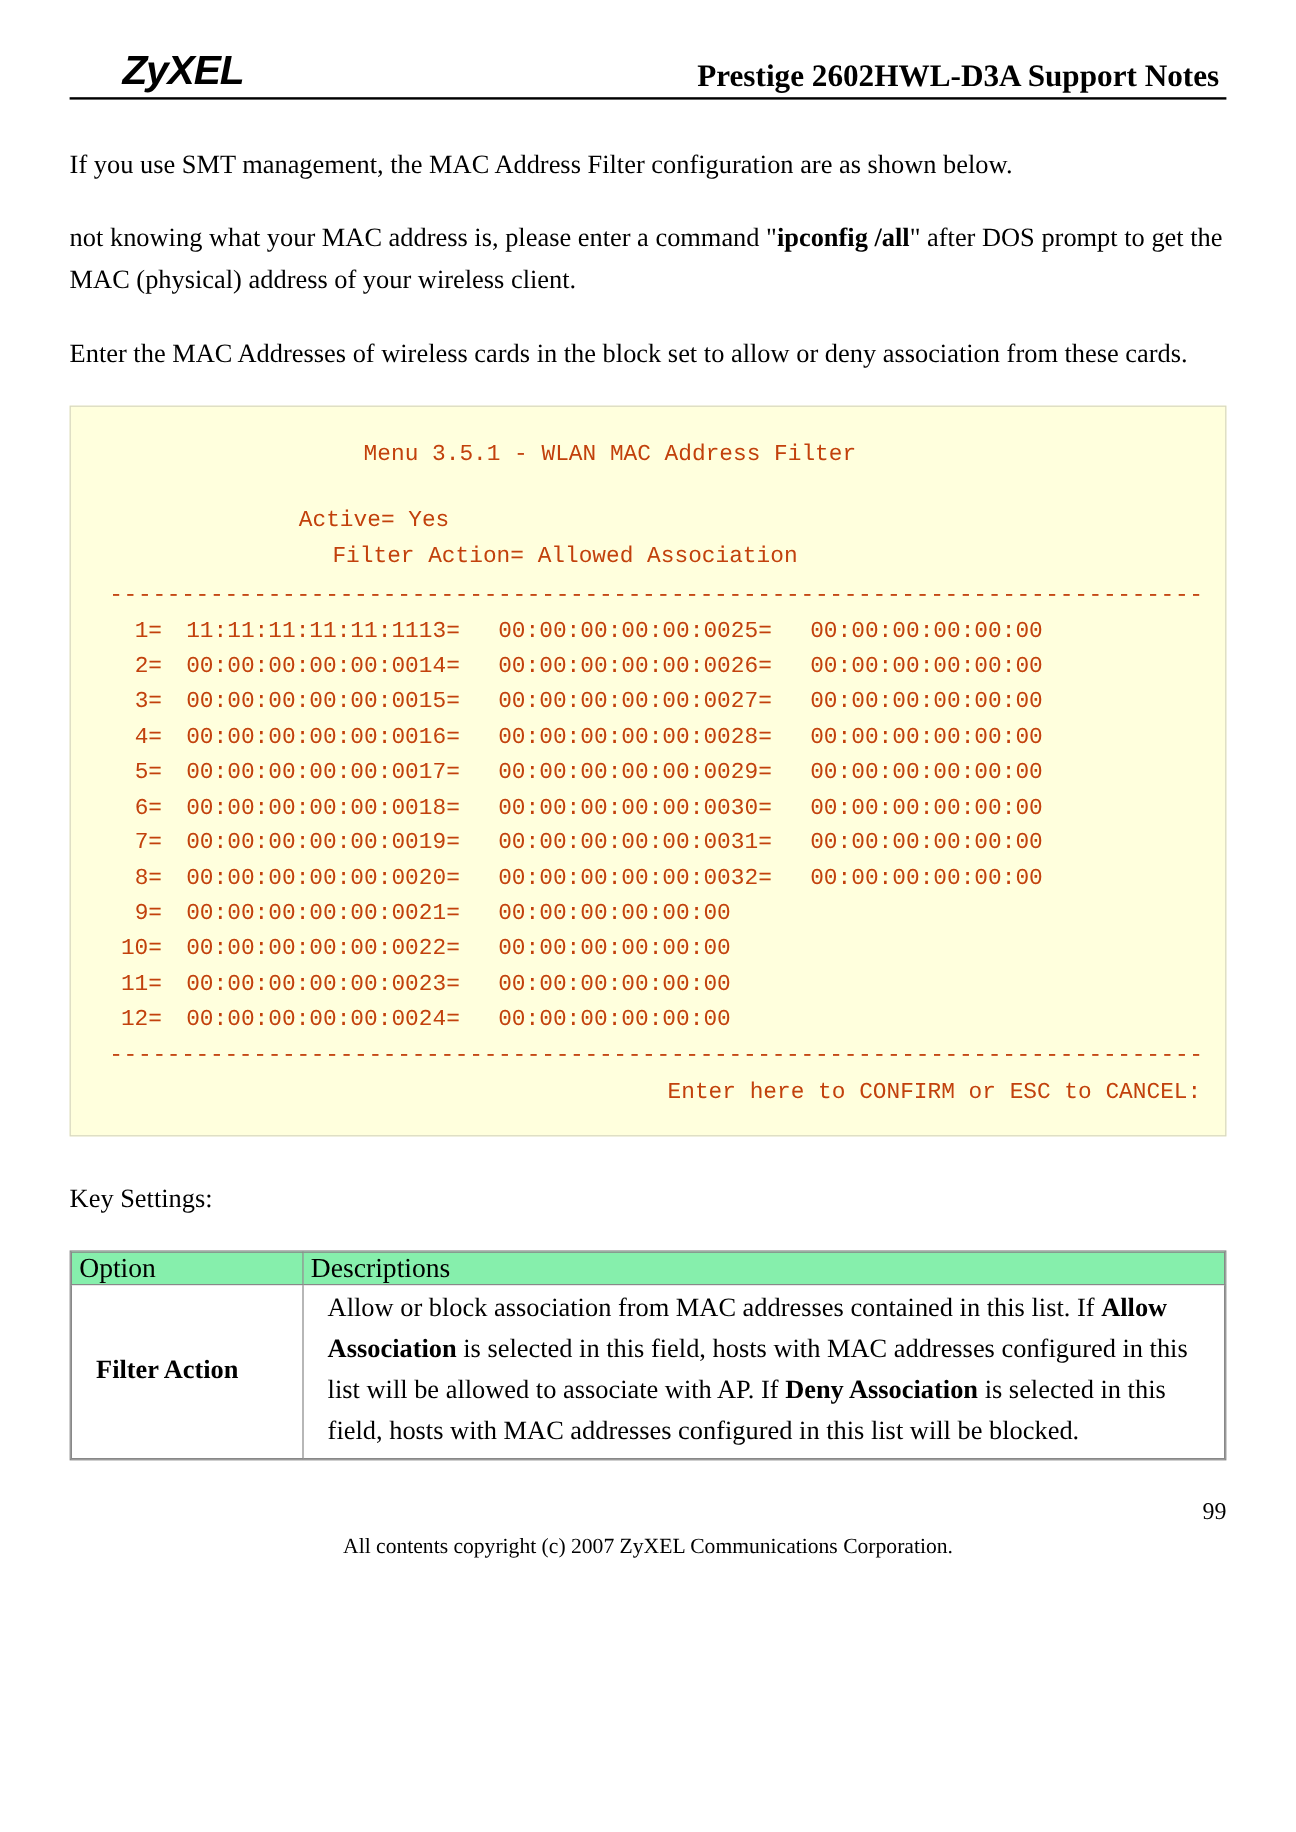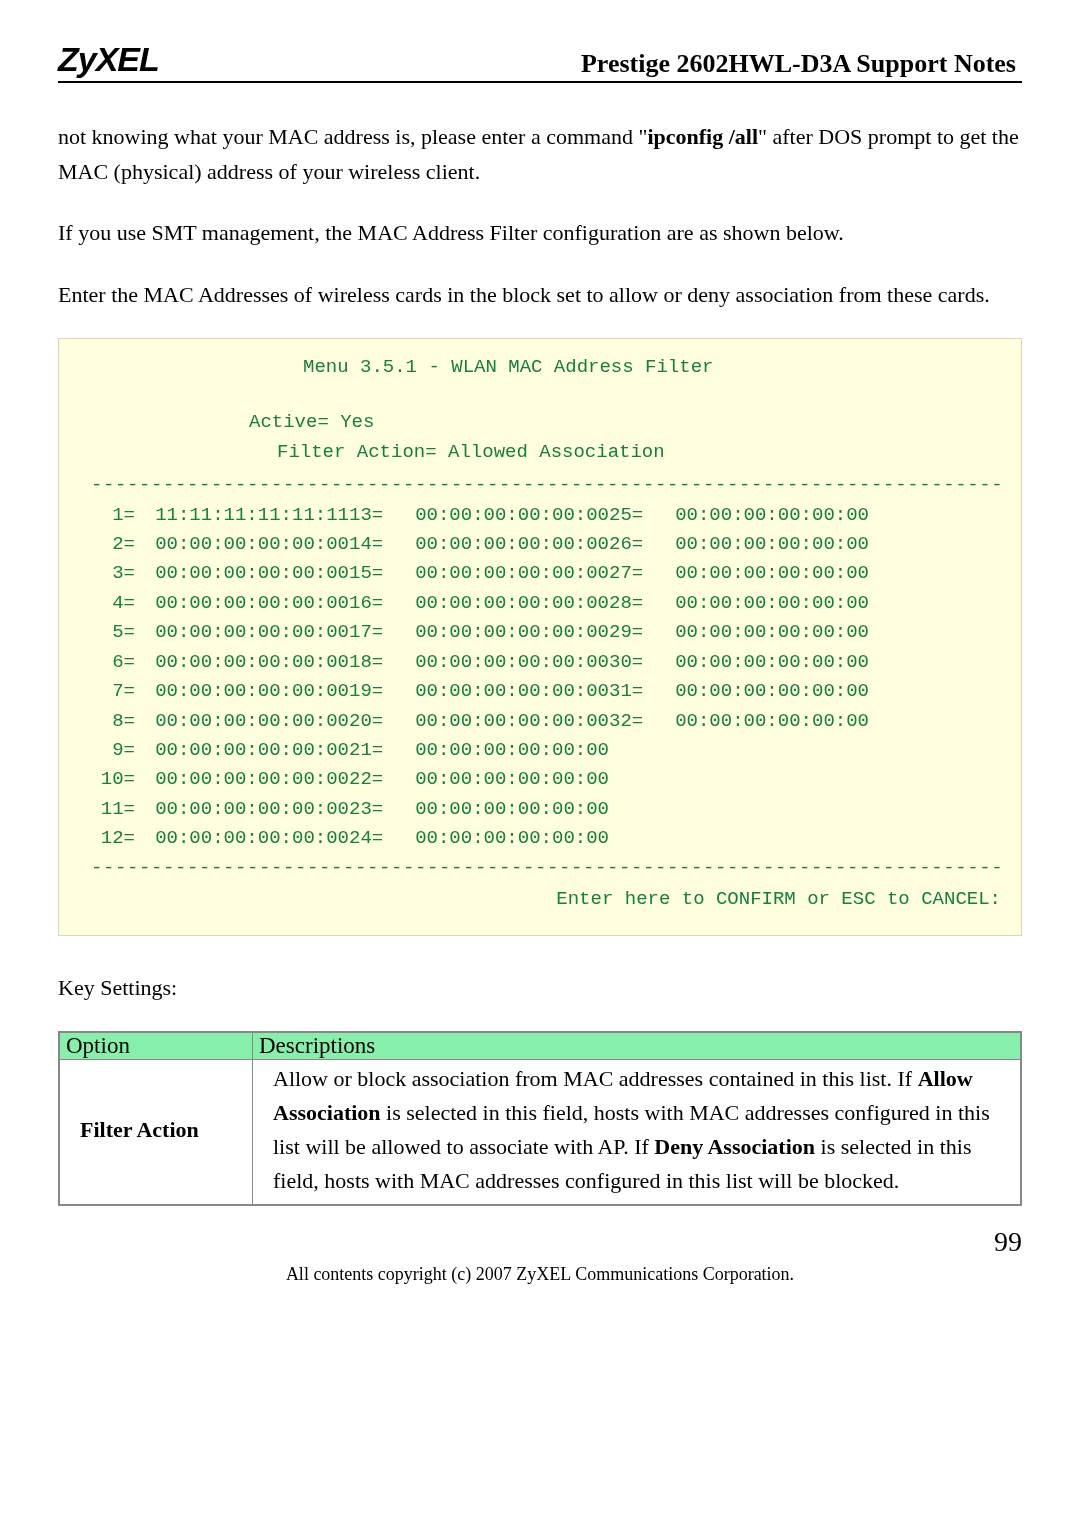--- a/index.html
+++ b/index.html
@@ -20,39 +20,40 @@
     border-bottom: 2px solid #000;
     padding-bottom: 2px;
     margin-bottom: 36px;
   }
   .logo {
     font-family: Arial, Helvetica, sans-serif;
     font-weight: 900;
     font-style: italic;
     font-size: 34px;
     letter-spacing: -1px;
+    margin-left: 44px;
   }
   .doc-title {
     font-weight: bold;
     font-size: 26px;
     padding-right: 6px;
   }
   .para {
     font-size: 22px;
     line-height: 1.6;
     margin: 0 0 26px 0;
   }
   .bold { font-weight: bold; }
 
   .terminal {
     border: 1px solid #d8d8c0;
     background: #ffffdd;
-    padding: 14px 20px 20px 20px;
+    padding: 25px 20px 20px 20px;
     font-family: "Courier New", monospace;
-    color: #15803d;
+    color: #c2410c;
     font-size: 19px;
     line-height: 1.55;
     margin-bottom: 34px;
   }
   .term-title { text-align:left; padding-left: 224px; margin-bottom: 26px; white-space:pre; }
   .term-sub1  { padding-left: 170px; white-space:pre; }
   .term-sub2  { padding-left: 198px; margin-bottom: 4px; white-space:pre;}
   .dashline   { white-space: pre; overflow:hidden; letter-spacing:0.6px;}
   .mac-row    { display:flex; padding-left: 4px; }
   .idx { width: 52px; text-align:right; padding-right:18px;}
@@ -82,44 +83,44 @@
     margin-top:10px;
   }
   table.opts td.opt-name {
     width: 168px;
     font-weight: bold;
     text-align:left;
     vertical-align: middle;
   }
   .page-num {
     text-align: right;
-    font-size: 28px;
-    margin-top: 20px;
+    font-size: 20px;
+    margin-top: 32px;
   }
   .footer {
     text-align:center;
     font-size:18px;
     margin-top: 6px;
   }
 </style>
 </head>
 <body>
 
 <div class="page">
 
   <div class="header">
     <div class="logo">ZyXEL</div>
     <div class="doc-title">Prestige 2602HWL-D3A Support Notes</div>
   </div>
 
+  <p class="para">If you use SMT management, the MAC Address Filter configuration are as shown below.</p>
+
   <p class="para">
     <span>not knowing what your MAC address is, please enter a command "</span><span class="bold">ipconfig /all</span><span>" after DOS prompt to get the MAC (physical) address of your wireless client.</span>
   </p>
-
-  <p class="para">If you use SMT management, the MAC Address Filter configuration are as shown below.</p>
 
   <p class="para">Enter the MAC Addresses of wireless cards in the block set to allow or deny association from these cards.</p>
 
   <div class="terminal">
     <div class="term-title">Menu 3.5.1 - WLAN MAC Address Filter</div>
     <div class="term-sub1">Active= Yes</div>
     <div class="term-sub2">Filter Action= Allowed Association</div>
     <div class="dashline"> ------------------------------------------------------------------------------</div>
     <div id="mac-rows">
         <div class="mac-row">

